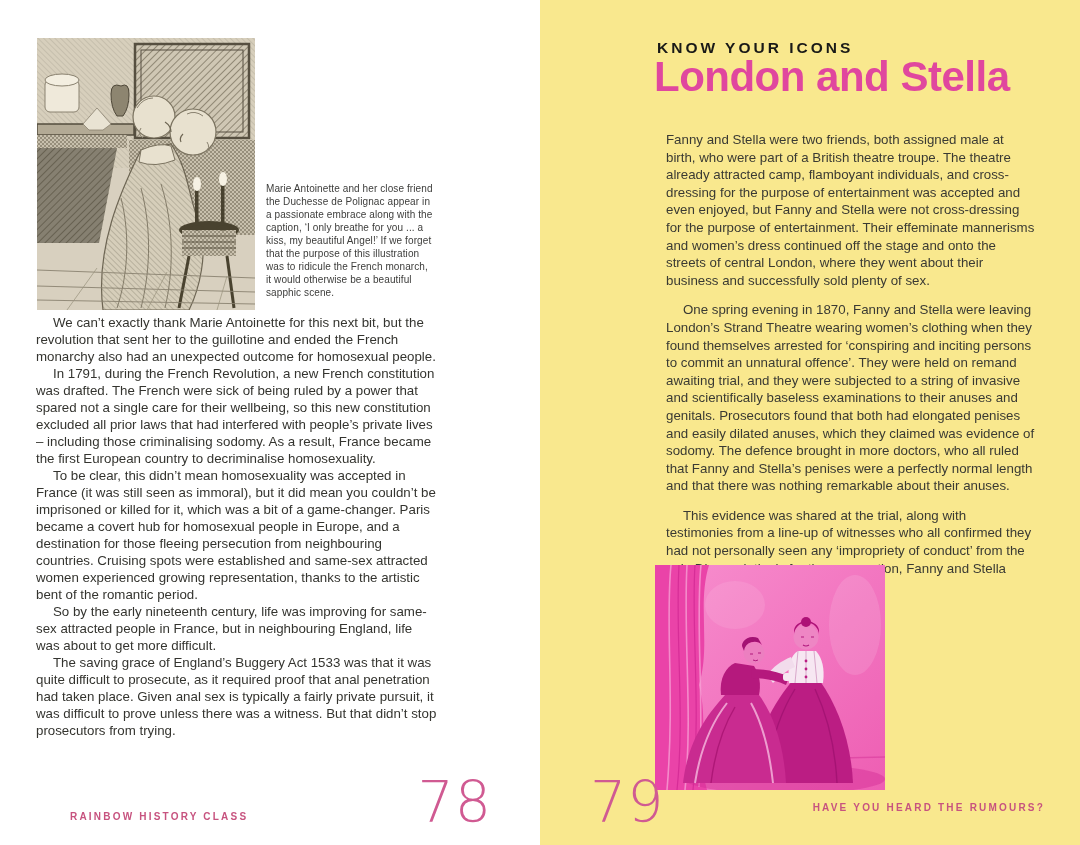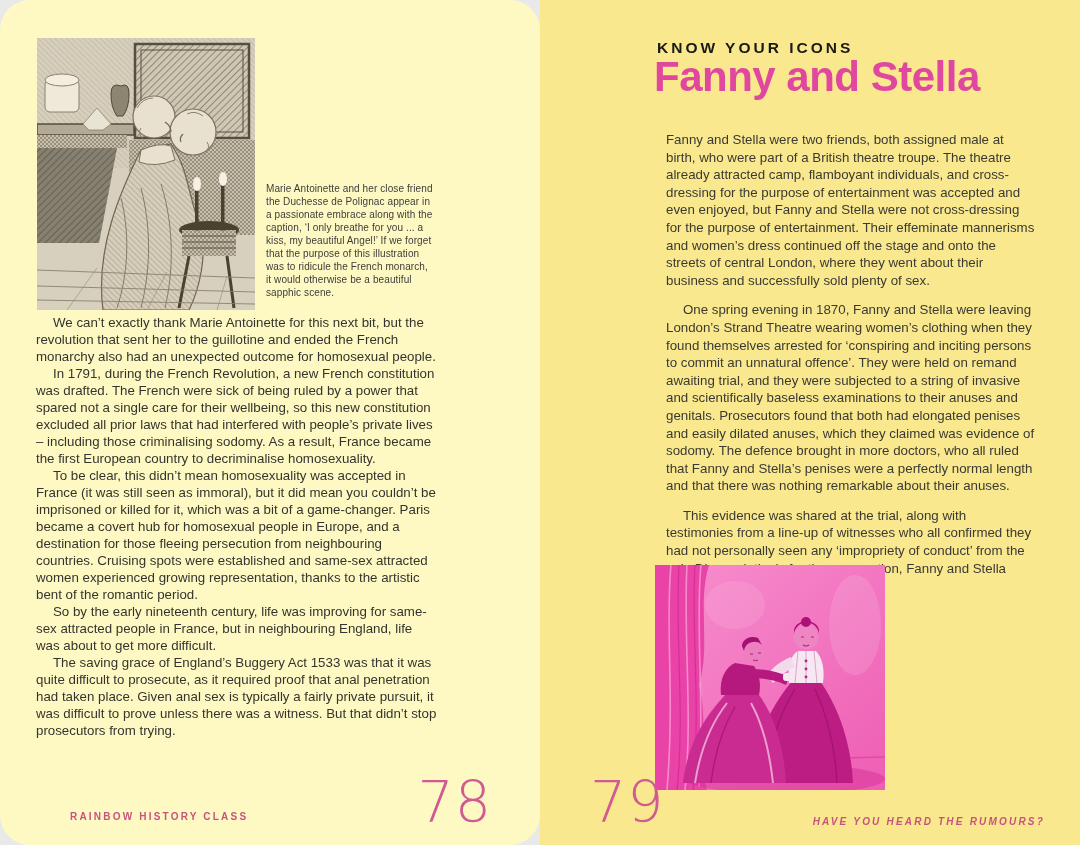--- a/index.html
+++ b/index.html
@@ -3,21 +3,21 @@
 <meta charset="utf-8">
 <style>
   html,body{margin:0;padding:0;background:#e9e9e9;}
   *{box-sizing:border-box;}
   .spread{
     position:relative;width:1080px;height:845px;overflow:hidden;
     font-family:"Liberation Sans", sans-serif;
     display:flex;
   }
   .page{position:relative;width:540px;height:845px;}
-  .page-left{background:#fef9c3;border-radius:30px;}
+  .page-left{background:#ffffff;}
   .page-right{background:#f9e88e;}
 
   
   .engraving{position:absolute;left:37px;top:38px;width:218px;height:272px;display:block;}
   .caption{
     position:absolute;left:266px;top:182px;width:168px;
     font-size:10px;line-height:13px;color:#3d3d3b;letter-spacing:.1px;
   }
   .body-left{
     position:absolute;left:36px;top:314px;width:403px;
@@ -44,21 +44,21 @@
     font-size:42px;font-weight:bold;letter-spacing:-.5px;color:#e0479e;
   }
   .body-right{
     position:absolute;left:114px;top:119px;width:394px;
     font-size:13.3px;line-height:17.6px;color:#3a3a33;
   }
   .body-right p{margin:12px;}
   .body-right p.indent{text-indent:17px;}
   .photo{position:absolute;left:115px;top:565px;width:230px;height:225px;display:block;}
   .pagenum-right{position:absolute;left:50px;bottom:10px;}
-  .footer-right{position:absolute;right:35px;bottom:18px;font-style:italic;}
+  .footer-right{position:absolute;right:35px;bottom:32px;}
 </style>
 </head>
 <body>
 
 <div class="spread">
 
   <div class="page page-left">
 
     <svg class="engraving" viewBox="0 0 218 272" xmlns="http://www.w3.org/2000/svg">
       <defs>
@@ -129,21 +129,21 @@
       <p>The saving grace of England’s Buggery Act 1533 was that it was quite difficult to prosecute, as it required proof that anal penetration had taken place. Given anal sex is typically a fairly private pursuit, it was difficult to prove unless there was a witness. But that didn’t stop prosecutors from trying.</p>
     </div>
 
     <div class="footer-small footer-left">RAINBOW HISTORY CLASS</div>
     <div class="pagenum pagenum-left">78</div>
   </div>
 
   <div class="page page-right">
 
     <div class="kicker">KNOW YOUR ICONS</div>
-    <div class="title">Fanny and Stella</div>
+    <div class="title">London and Stella</div>
 
     <div class="body-right">
       <p>Fanny and Stella were two friends, both assigned male at birth, who were part of a British theatre troupe. The theatre already attracted camp, flamboyant individuals, and cross-dressing for the purpose of entertainment was accepted and even enjoyed, but Fanny and Stella were not cross-dressing for the purpose of entertainment. Their effeminate mannerisms and women’s dress continued off the stage and onto the streets of central London, where they went about their business and successfully sold plenty of sex.</p>
       <p class="indent">One spring evening in 1870, Fanny and Stella were leaving London’s Strand Theatre wearing women’s clothing when they found themselves arrested for ‘conspiring and inciting persons to commit an unnatural offence’. They were held on remand awaiting trial, and they were subjected to a string of invasive and scientifically baseless examinations to their anuses and genitals. Prosecutors found that both had elongated penises and easily dilated anuses, which they claimed was evidence of sodomy. The defence brought in more doctors, who all ruled that Fanny and Stella’s penises were a perfectly normal length and that there was nothing remarkable about their anuses.</p>
       <p class="indent">This evidence was shared at the trial, along with testimonies from a line-up of witnesses who all confirmed they had not personally seen any ‘impropriety of conduct’ from the pair. Disappointingly for the prosecution, Fanny and Stella were released free of charge.</p>
     </div>
 
     <svg class="photo" viewBox="0 0 230 225" xmlns="http://www.w3.org/2000/svg">
       <defs>
         <linearGradient id="pbg" x1="0" y1="0" x2="1" y2="1">

